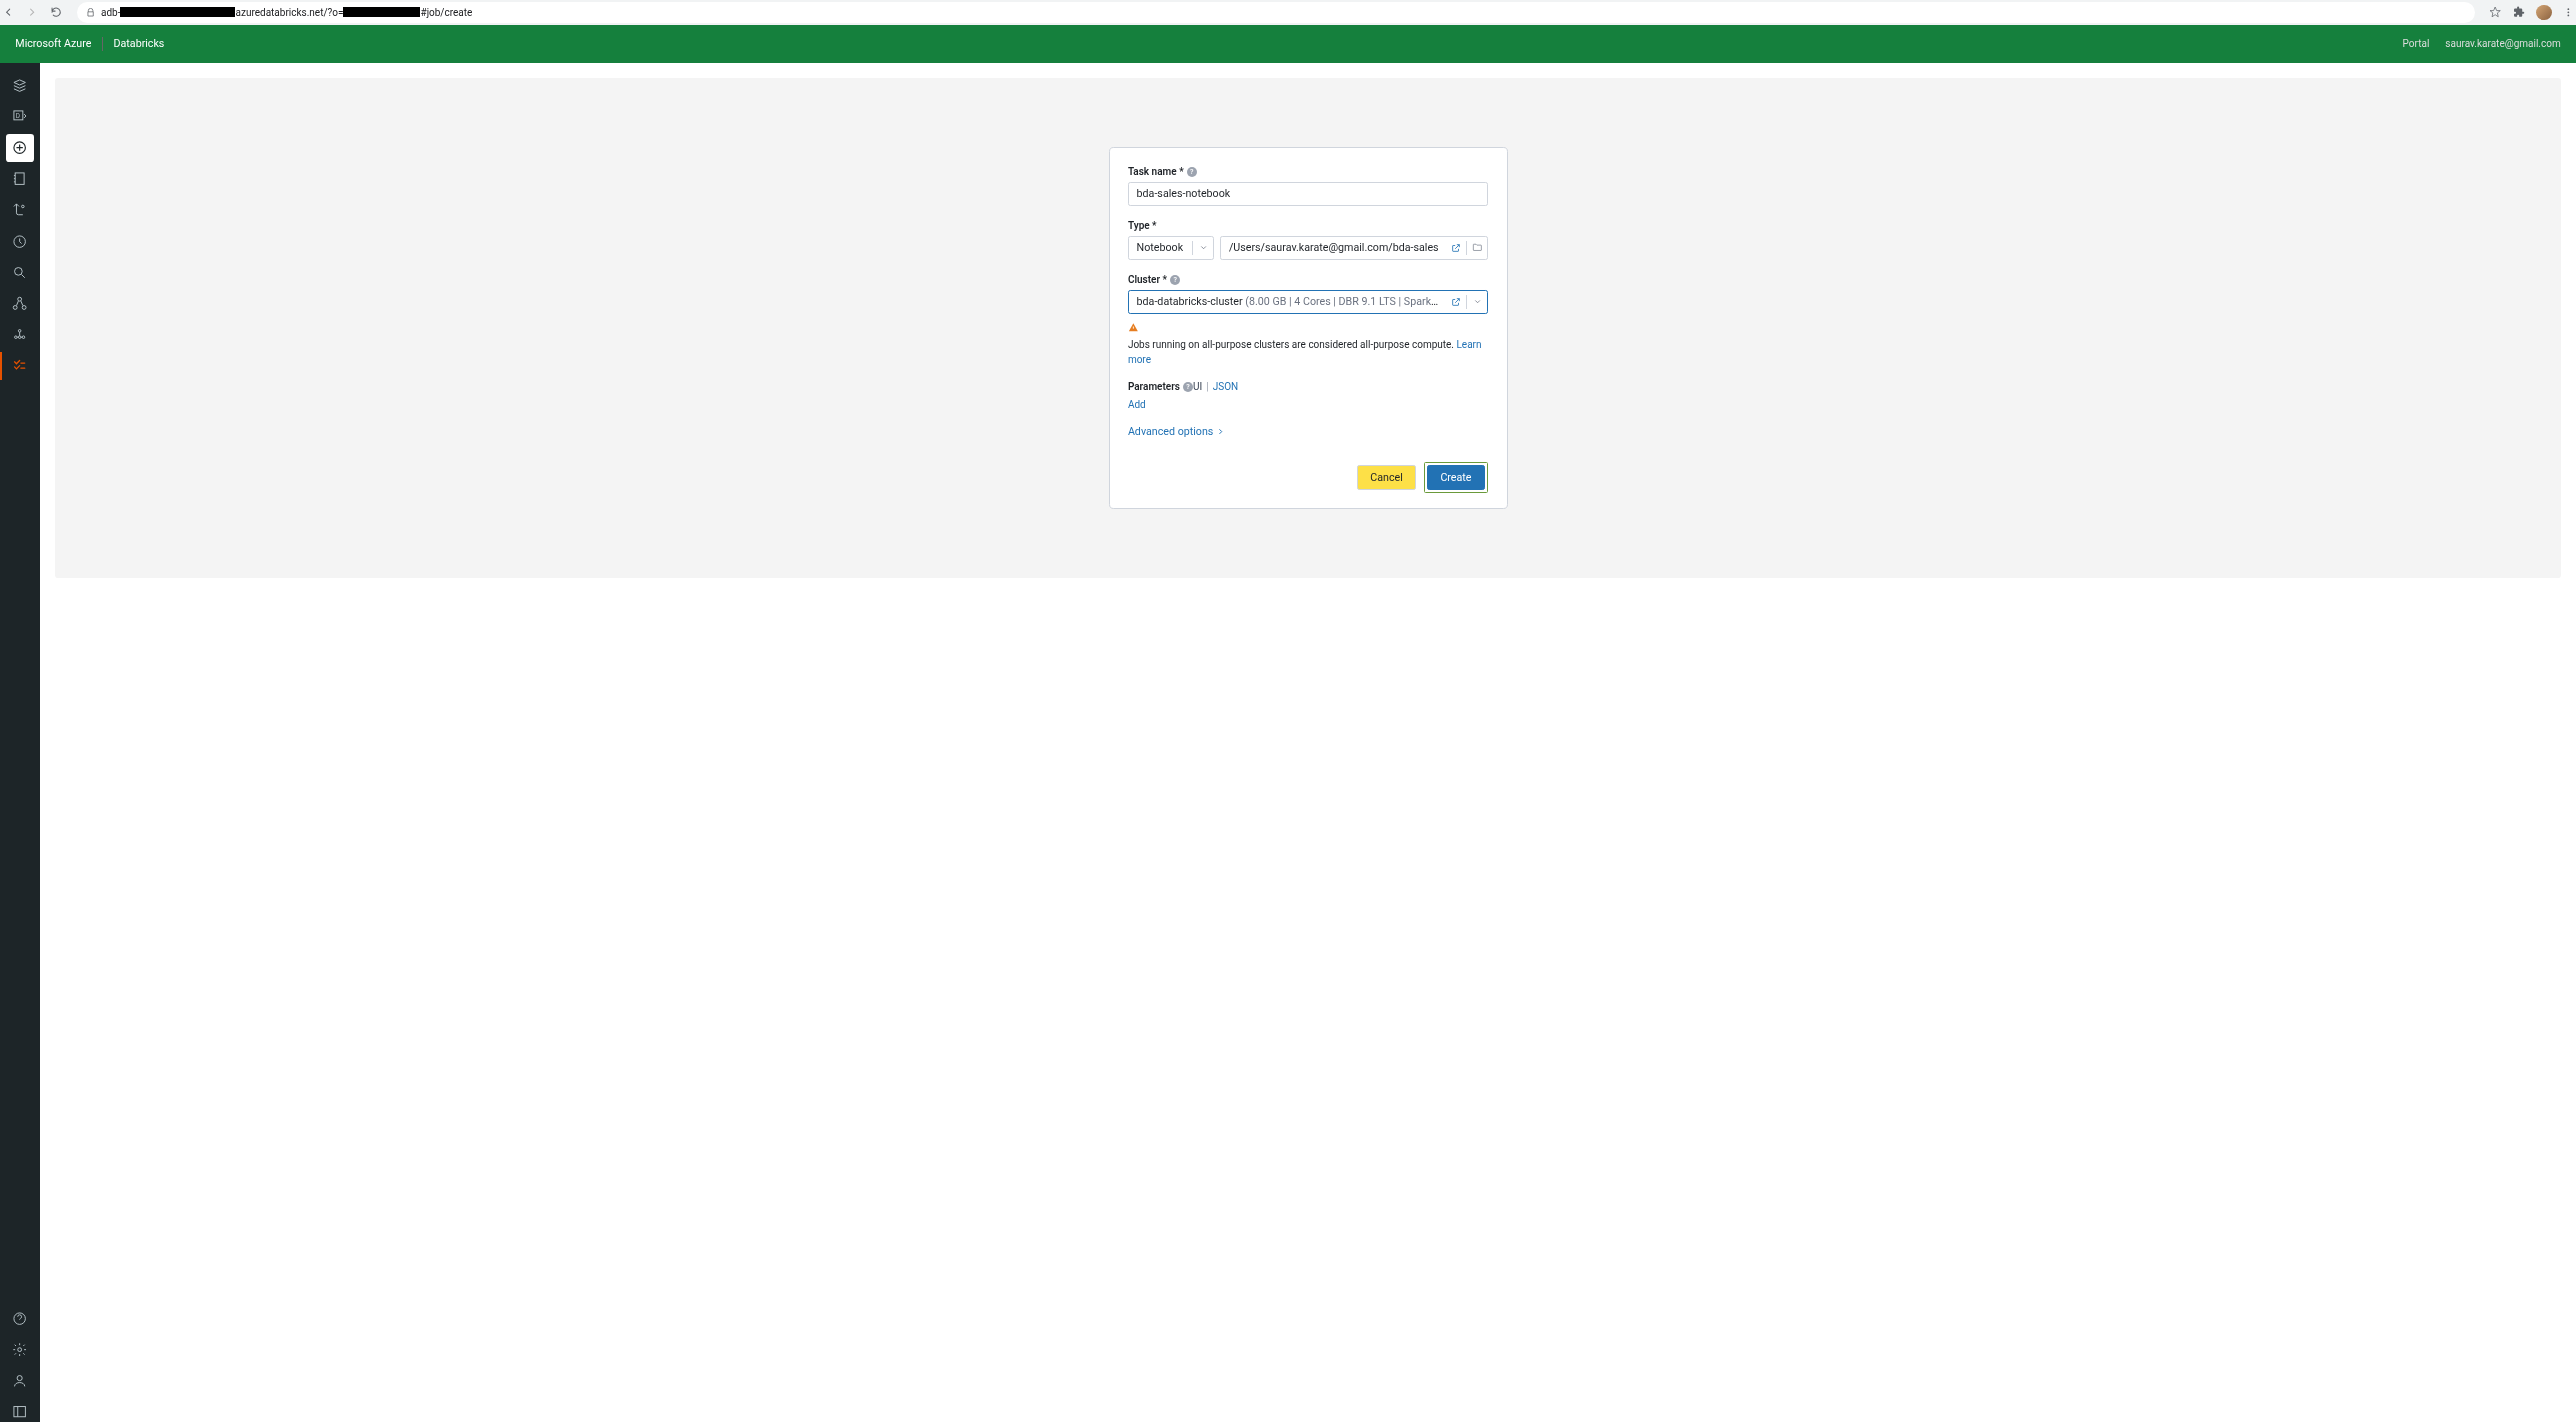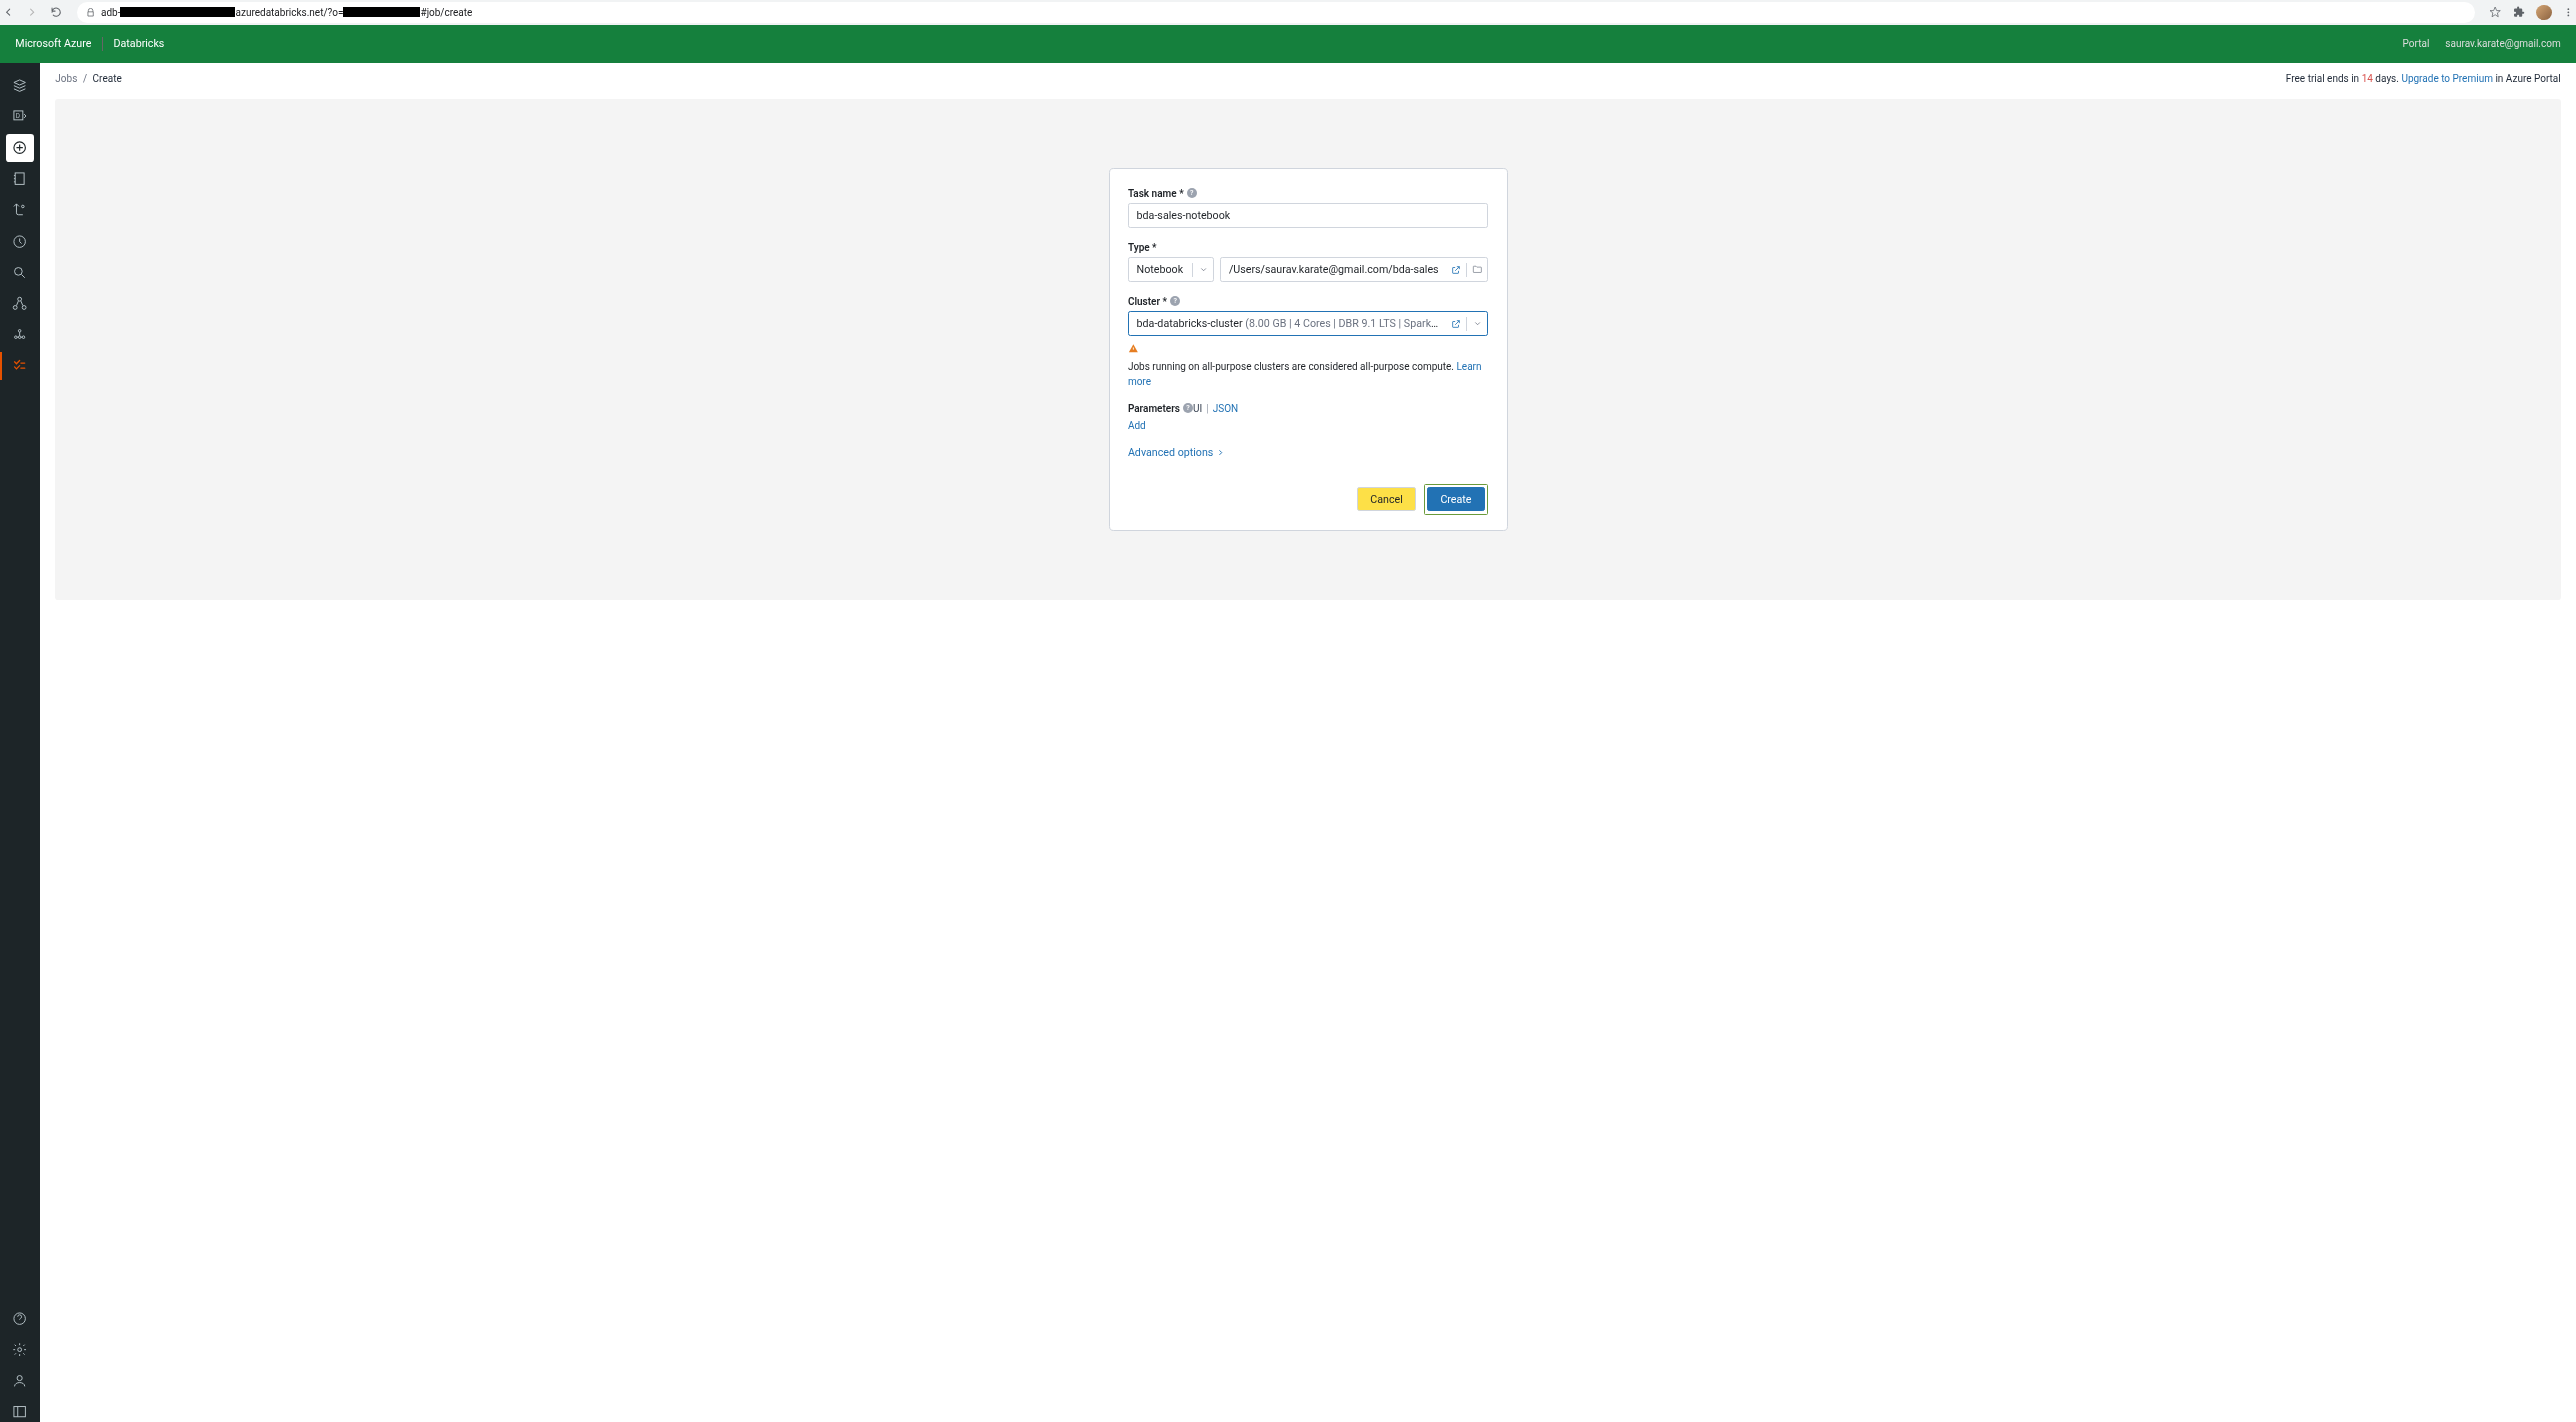--- a/index.html
+++ b/index.html
@@ -247,30 +247,20 @@
     </div>
     <div class="side-item" style="margin-bottom:7.7px;">
       <svg width="15.3" height="15.3" viewBox="0 0 24 24">
           <rect x="3" y="4" width="18" height="16" stroke="currentColor" stroke-width="1.5" fill="none"></rect>
           <path d="M9 4v16" stroke="currentColor" stroke-width="1.5"></path>
         </svg>
     </div>
   </div>
 
   <div class="main">
-    <div class="page-header">
-      <div class="breadcrumb">
-        <span class="crumb-link">Jobs</span>
-        <span style="margin:0 3.1px;">/</span>
-        <span class="crumb-current">Create</span>
-      </div>
-      <div class="trial">
-        <span>Free trial ends in </span><span class="days">14</span><span> days. </span><span class="upgrade">Upgrade to Premium</span><span> in Azure Portal</span>
-      </div>
-    </div>
 
 
 
     <div class="canvas">
       <div class="panel">
 
         <div class="field">
           <div class="field-label">
             <span>Task name *</span>
             <span class="help-icon">?</span>

